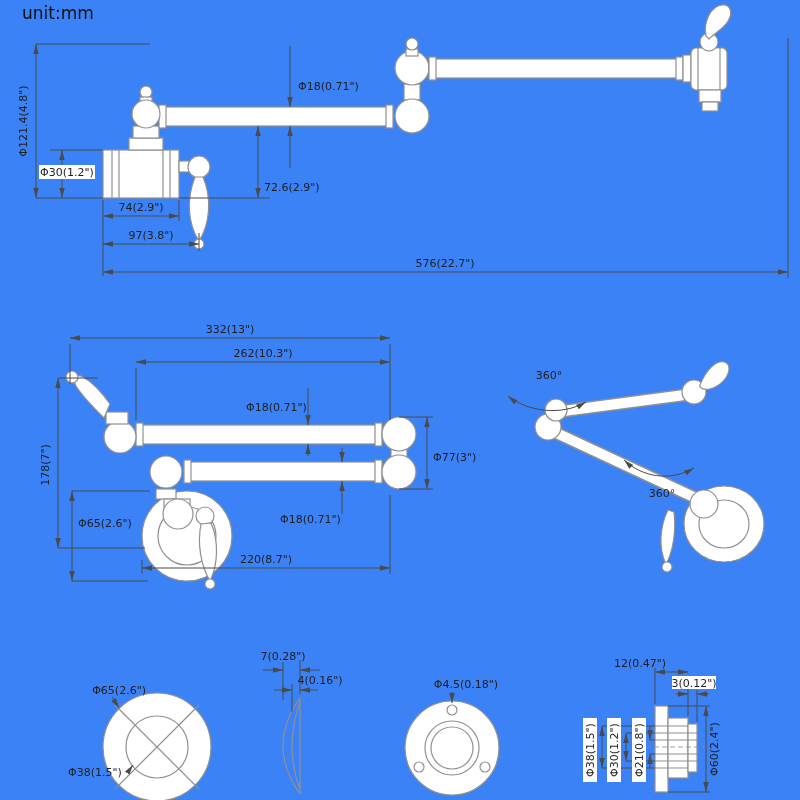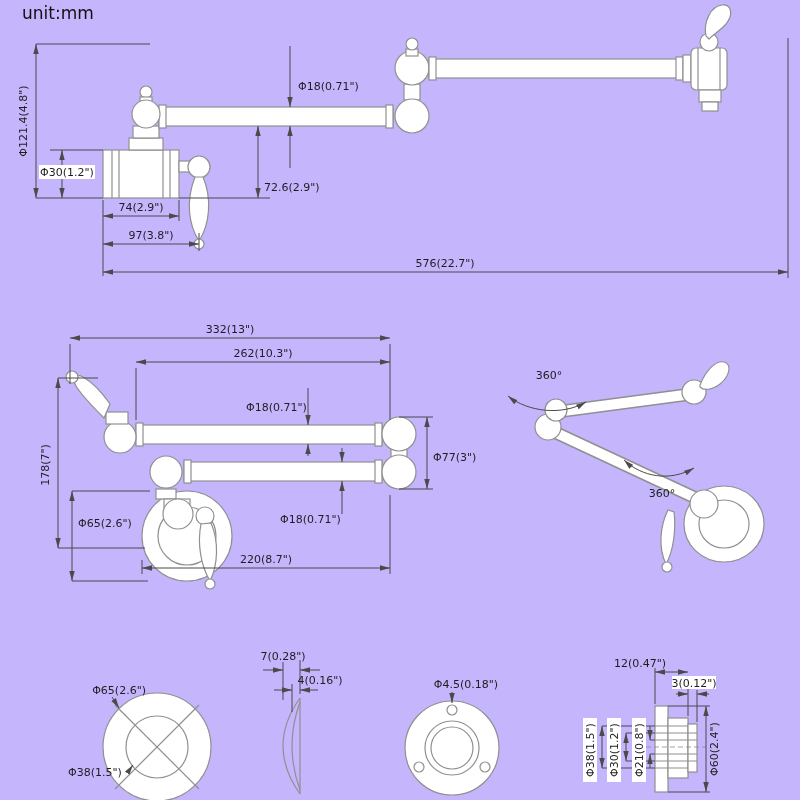--- a/index.html
+++ b/index.html
@@ -1,16 +1,16 @@
 <!DOCTYPE html>
 <html><head>
 <meta charset="utf-8">
 <style>
   html,body { margin:0; padding:0; background:#fff; }
-  .canvas { position:relative; width:800px; height:800px; background:#c4b5fd; overflow:hidden; }
+  .canvas { position:relative; width:800px; height:800px; background:#3b82f6; overflow:hidden; }
   svg { display:block; }
   svg text { fill:#1e1e1e; font-family:"DejaVu Sans", sans-serif; font-size:11px; }
   svg text.unit { font-size:17px; fill:#111; }
   .obj  { stroke:#909090; fill:#fff; stroke-width:1.2; }
   .objn { stroke:#909090; fill:none; stroke-width:1.2; }
   .dim, .ext { stroke:#4a4a4a; fill:none; stroke-width:1; }
   .lead { stroke:#4a4a4a; fill:none; stroke-width:1; }
   .tube1 { stroke:#909090; stroke-width:13; fill:none; }
   .tube2 { stroke:#fff; stroke-width:10; fill:none; }
   .cl { stroke:#8a8a8a; stroke-width:0.8; stroke-dasharray:5 3; fill:none; }

